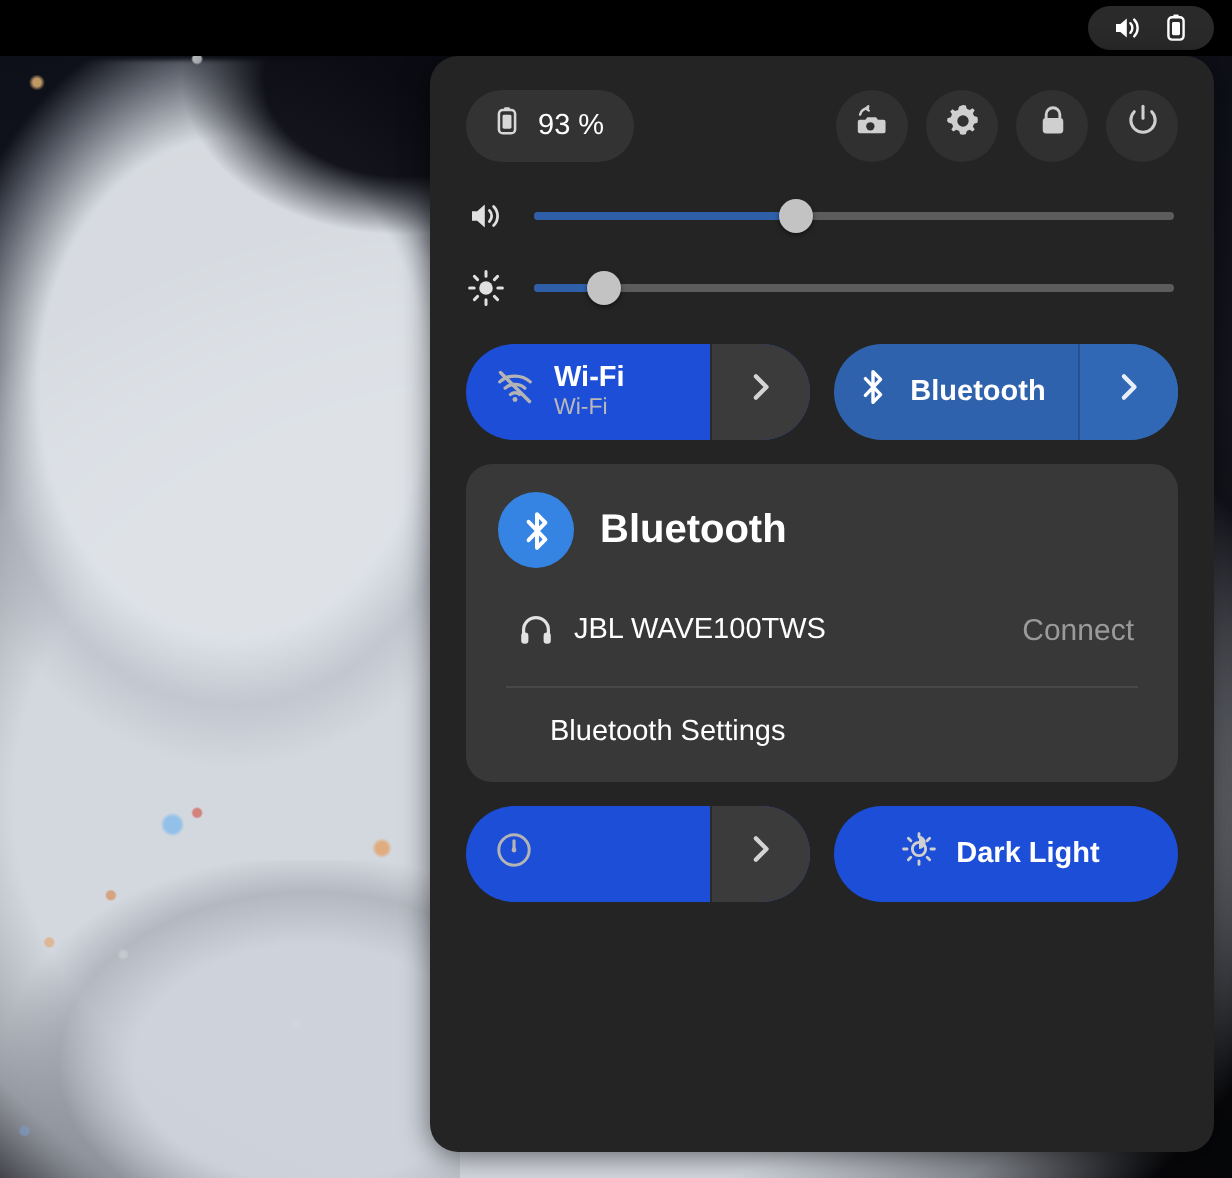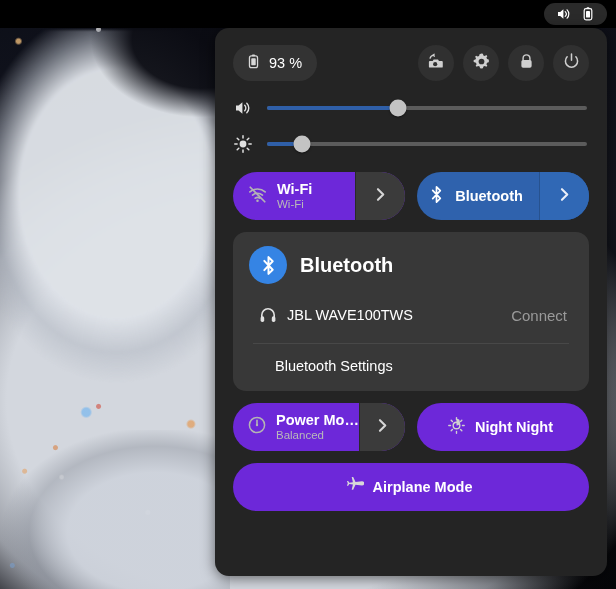--- a/index.html
+++ b/index.html
@@ -100,21 +100,21 @@
   .slider-knob {
     position: absolute; top: 50%; width: 17px; height: 17px; border-radius: 50%;
     background: #c3c3c3; transform: translate(-50%, -50%);
     box-shadow: 0 1px 2px rgba(0,0,0,0.5);
   }
 
   
   .tile-row { display: flex; gap: 12px; margin-top: 12px; }
   .tile {
     flex: 1; height: 48px; border-radius: 24px;
-    background: #6d28d9; display: flex; align-items: center;
+    background: #1d4ed8; display: flex; align-items: center;
     overflow: hidden; position: relative;
   }
   .tile.active { background: #2f62ad; }
   .tile-main {
     flex: 1; display: flex; align-items: center; gap: 9px;
     padding-left: 14px; height: 100%;
   }
   .tile-main.centered { justify-content: center; padding-left: 0; padding-right: 6px; }
   .tile-texts { display: flex; flex-direction: column; justify-content: center; line-height: 1.12; overflow: hidden; }
   .tile-title { color: #ffffff; font-size: 14.5px; font-weight: bold; white-space: nowrap; }
@@ -345,24 +345,20 @@
 
     <div class="tile">
       <div class="tile-main">
         <span>
           <svg width="20" height="20" viewBox="0 0 20 20">
             <circle cx="10" cy="10" r="7.6" stroke="#b4b4b4" stroke-width="1.5" fill="none"></circle>
             <path d="M10 10V5.4" stroke="#b4b4b4" stroke-width="1.6" stroke-linecap="round"></path>
             <circle cx="10" cy="10" r="1.2" fill="#b4b4b4"></circle>
           </svg>
         </span>
-        <span class="tile-texts">
-          <span class="tile-title">Power Mo…</span>
-          <span class="tile-sub">Balanced</span>
-        </span>
       </div>
       <div class="tile-arrow">
         <span>
           <svg width="17" height="17" viewBox="0 0 16 16">
             <path d="M5.6 3l5 5-5 5" stroke="#d4d4d4" stroke-width="2" fill="none" stroke-linecap="round" stroke-linejoin="round"></path>
           </svg>
         </span>
       </div>
     </div>
 
@@ -370,33 +366,23 @@
       <div class="tile-main centered">
         <span>
           <svg width="19" height="19" viewBox="0 0 20 20">
             <circle cx="10" cy="10" r="3.5" stroke="#d0d0d0" stroke-width="1.5" fill="none"></circle>
             <path d="M10 10a3.5 3.5 0 000-7z" fill="#d0d0d0"></path>
             <g stroke="#d0d0d0" stroke-width="1.5" stroke-linecap="round">
               <path d="M10 1.9v1.8M10 16.3v1.8M1.9 10h1.8M16.3 10h1.8M4.4 4.4l1.3 1.3M14.3 14.3l1.3 1.3M15.6 4.4l-1.3 1.3M5.7 14.3l-1.3 1.3"></path>
             </g>
           </svg>
         </span>
-        <span class="tile-label">Night Night</span>
+        <span class="tile-label">Dark Light</span>
       </div>
     </div>
   </div>
 
   <div class="tile-row">
 
 
-    <div class="tile">
-      <div class="tile-main centered">
-        <span>
-          <svg width="20" height="20" viewBox="0 0 20 20">
-            <path d="M18 10.6l-6.5-.9-2.3 5.1H7.7l1.2-5.4-3.6-.5-1.1 1.8H2.9l.9-2.4-.9-2.4h1.3l1.1 1.8 3.6-.5L7.7 2h1.5l2.3 5.1 6.5-.9a1 1 0 010 4.4z" fill="#d8d8d8"></path>
-          </svg>
-        </span>
-        <span class="tile-label">Airplane Mode</span>
-      </div>
-    </div>
   </div>
 
 </div>
 
 </body></html>

